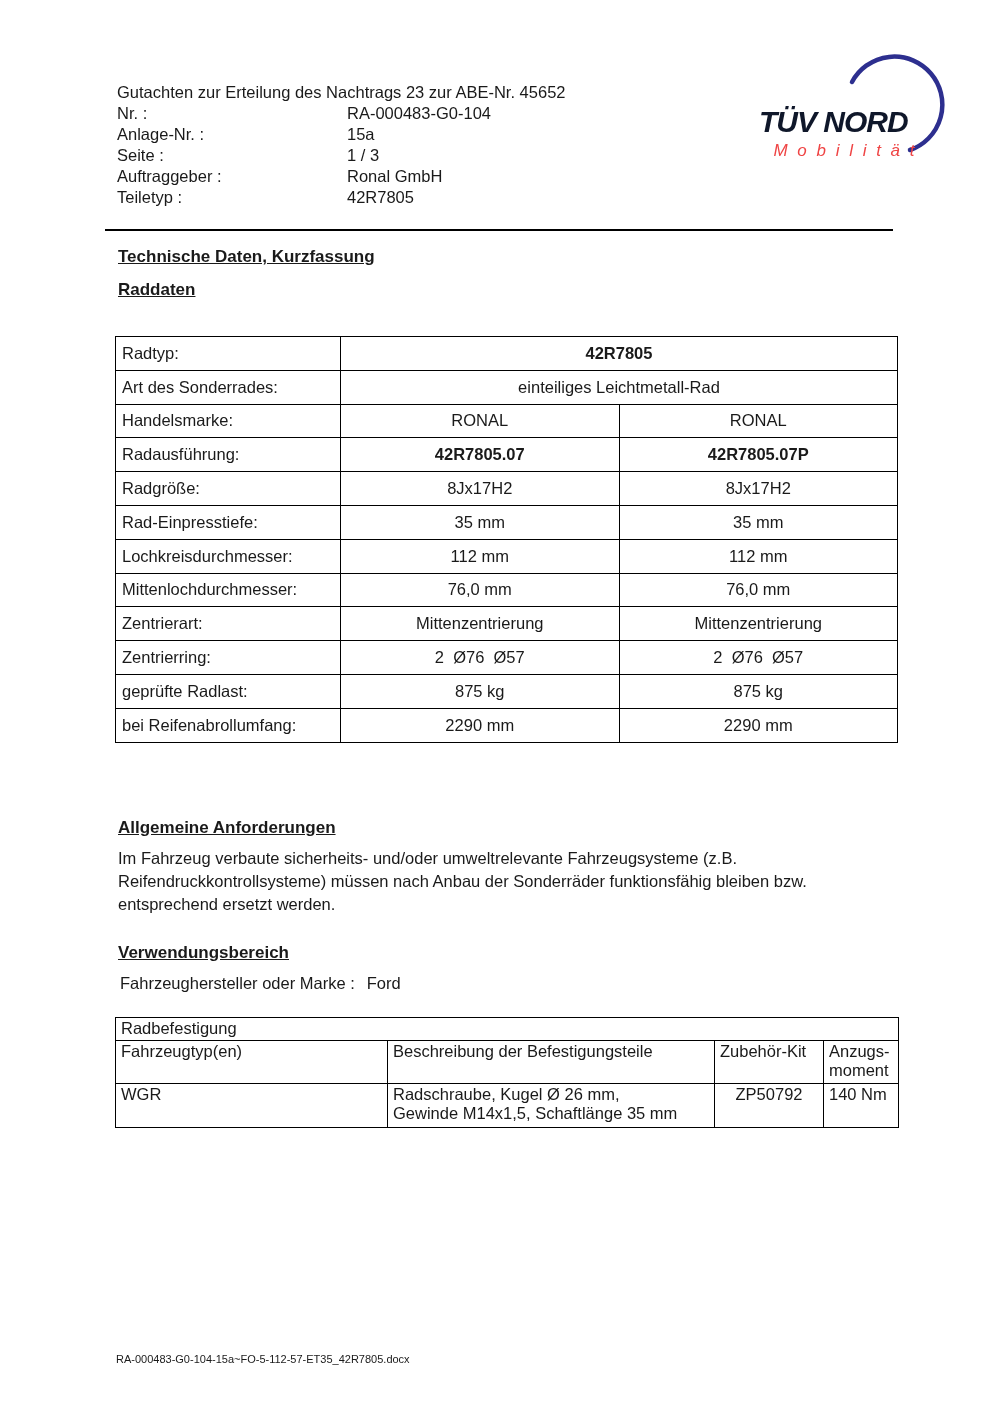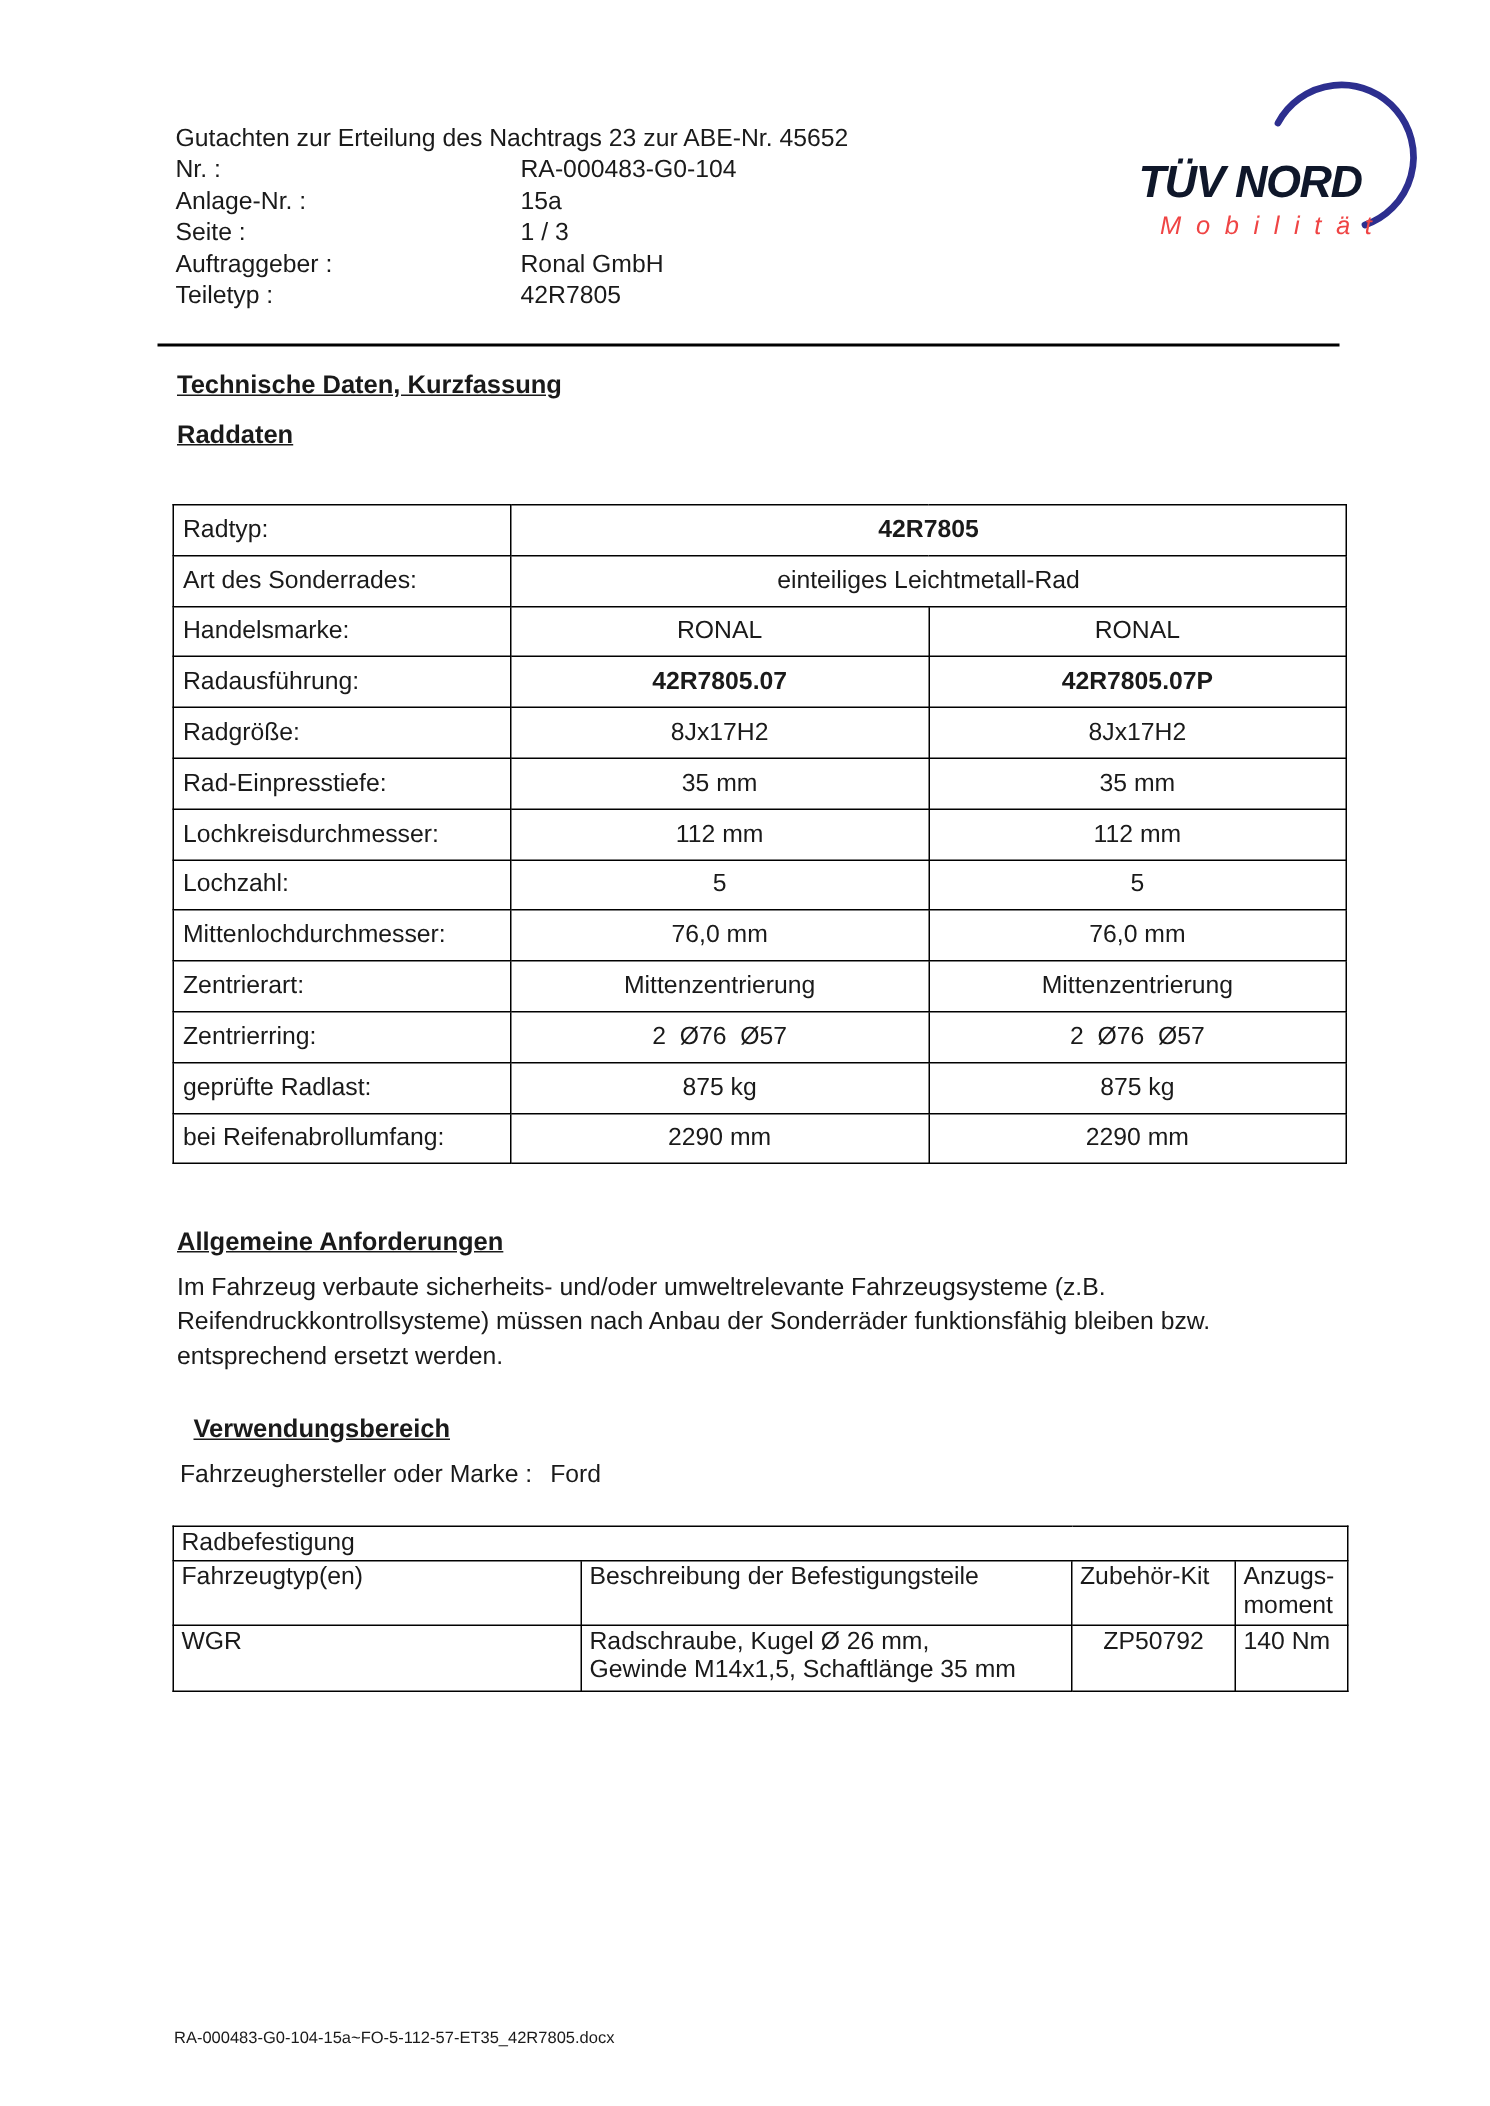--- a/index.html
+++ b/index.html
@@ -43,21 +43,21 @@
   
   .heading {
     position: absolute; left: 118px;
     font-weight: bold; font-size: 17px;
     text-decoration: underline;
     white-space: nowrap;
   }
   .h-tech { top: 247px; }
   .h-rad  { top: 280px; }
   .h-allg { top: 818px; }
-  .h-verw { top: 943px; margin-left: 11px; }
+  .h-verw { top: 943px; }
 
   
   table { border-collapse: collapse; }
   .wheel-table {
     position: absolute; left: 115px; top: 336px;
     width: 783px; table-layout: fixed;
   }
   .wheel-table td {
     border: 1.5px solid #000;
     height: 33.8px;
@@ -174,25 +174,20 @@
       </tr>
       <tr>
         <td class="lbl">Rad-Einpresstiefe:</td>
         <td class="val">35 mm</td>
         <td class="val">35 mm</td>
       </tr>
       <tr>
         <td class="lbl">Lochkreisdurchmesser:</td>
         <td class="val">112 mm</td>
         <td class="val">112 mm</td>
-      </tr>
-      <tr>
-        <td class="lbl">Lochzahl:</td>
-        <td class="val">5</td>
-        <td class="val">5</td>
       </tr>
       <tr>
         <td class="lbl">Mittenlochdurchmesser:</td>
         <td class="val">76,0 mm</td>
         <td class="val">76,0 mm</td>
       </tr>
       <tr>
         <td class="lbl">Zentrierart:</td>
         <td class="val">Mittenzentrierung</td>
         <td class="val">Mittenzentrierung</td>

